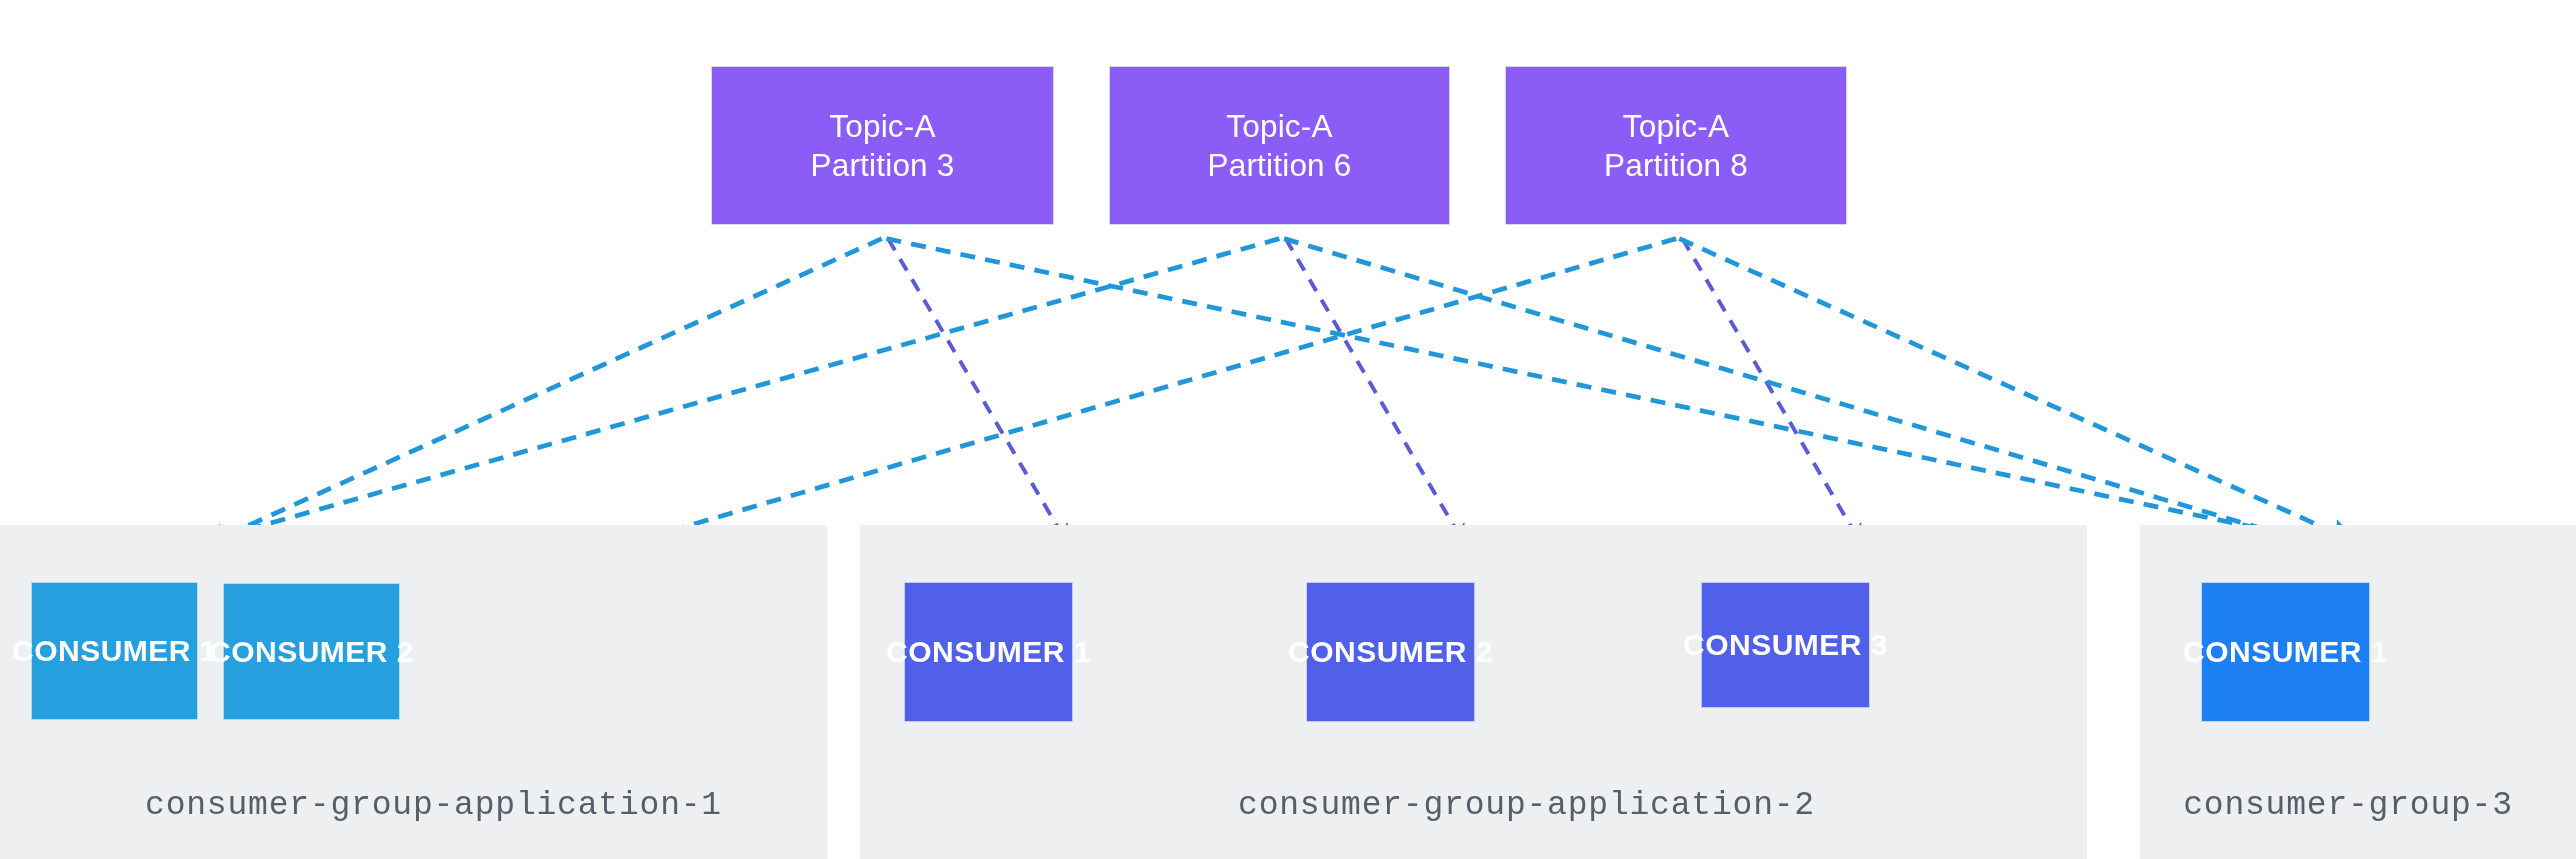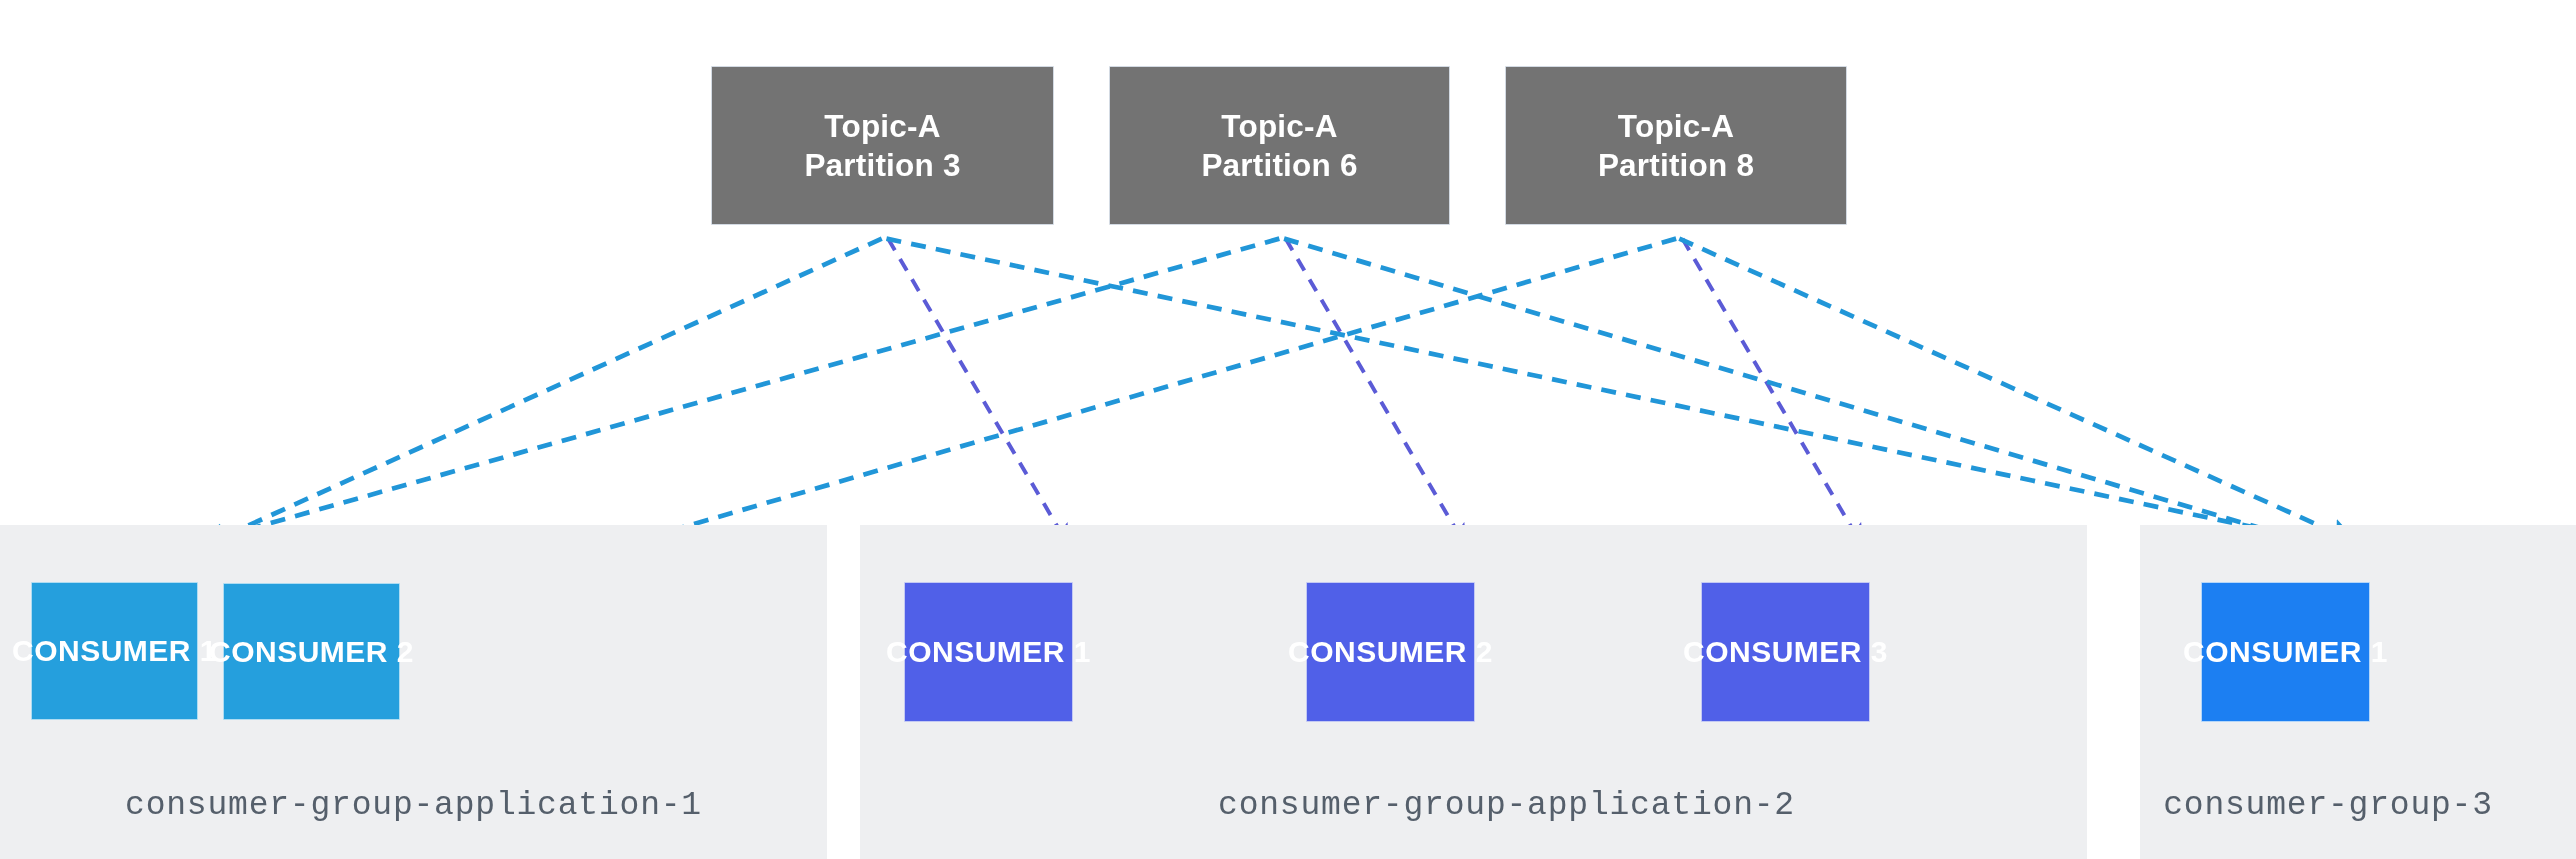--- a/index.html
+++ b/index.html
@@ -1,31 +1,31 @@
 <!DOCTYPE html>
 <html style="font-size:12.6px"><head>
 <meta charset="utf-8">
 <style>
   html,body{margin:0;padding:0;background:#ffffff;}
   body{width:2576px;height:860px;position:relative;overflow:hidden;
        font-family:"Liberation Sans",sans-serif;}
   #stage{position:absolute;left:0;top:0;width:2576px;height:860px;}
 
   
-  .partition{position:absolute;background:#737373;display:flex;align-items:center;
+  .partition{position:absolute;background:#8b5cf6;display:flex;align-items:center;
              justify-content:center;text-align:center;color:#ffffff;
-             font-weight:bold;font-size:31.5px;line-height:1.22;letter-spacing:0.2px;
+             font-weight:normal;font-size:31.5px;line-height:1.22;letter-spacing:0.2px;
              box-shadow:0 0 0 0.8px #c9d2dc;}
   .partition .pline{display:block;}
 
   
   .group-panel{position:absolute;background:#eeeff1;}
   .group-label{position:absolute;text-align:center;color:#555f6b;
                font-family:"Liberation Mono","DejaVu Sans Mono",monospace;
-               font-size:33px;letter-spacing:0.8px;white-space:nowrap;}
+               font-size:33px;letter-spacing:0.8px;white-space:nowrap;padding-left:20px;}
 
   
   .consumer{position:absolute;display:flex;align-items:center;justify-content:center;
             color:#ffffff;font-weight:bold;font-size:30px;letter-spacing:0.5px;
             white-space:nowrap;}
   .c-g1{background:#259fdd;box-shadow:0 0 0 0.8px #9fd8f2;}
   .c-g2{background:#5060e8;box-shadow:0 0 0 0.8px #b9c0f4;}
   .c-g3{background:#1c7ff2;box-shadow:0 0 0 0.8px #a6d0fb;}
 
   
@@ -82,21 +82,21 @@
 
   <div class="group-panel" style="left: 0px; top: 525px; width: 827px; height: 335px;"></div>
   <div class="group-panel" style="left: 860px; top: 525px; width: 1227px; height: 335px;"></div>
   <div class="group-panel" style="left: 2140px; top: 525px; width: 436px; height: 335px;"></div>
 
   <div class="consumer c-g1" style="left: 32px; top: 583px; width: 165px; height: 136px;">CONSUMER 1</div>
   <div class="consumer c-g1" style="left: 224px; top: 584px; width: 175px; height: 135px;">CONSUMER 2</div>
 
   <div class="consumer c-g2" style="left: 905px; top: 583px; width: 167px; height: 138px;">CONSUMER 1</div>
   <div class="consumer c-g2" style="left: 1307px; top: 583px; width: 167px; height: 138px;">CONSUMER 2</div>
-  <div class="consumer c-g2" style="left: 1702px; top: 583px; width: 167px; height: 138px;">CONSUMER 3</div>
+  <div class="consumer c-g2" style="left: 1702px; top: 583px; width: 167px; height: 124px;">CONSUMER 3</div>
 
   <div class="consumer c-g3" style="left: 2202px; top: 583px; width: 167px; height: 138px;">CONSUMER 1</div>
 
   <div class="group-label" style="left: 0px; width: 827px; top: 787px;">consumer-group-application-1</div>
   <div class="group-label" style="left: 893px; width: 1227px; top: 787px;">consumer-group-application-2</div>
   <div class="group-label" style="left: 2140px; width: 376px; top: 787px;">consumer-group-3</div>
 
 </div>
 
 

